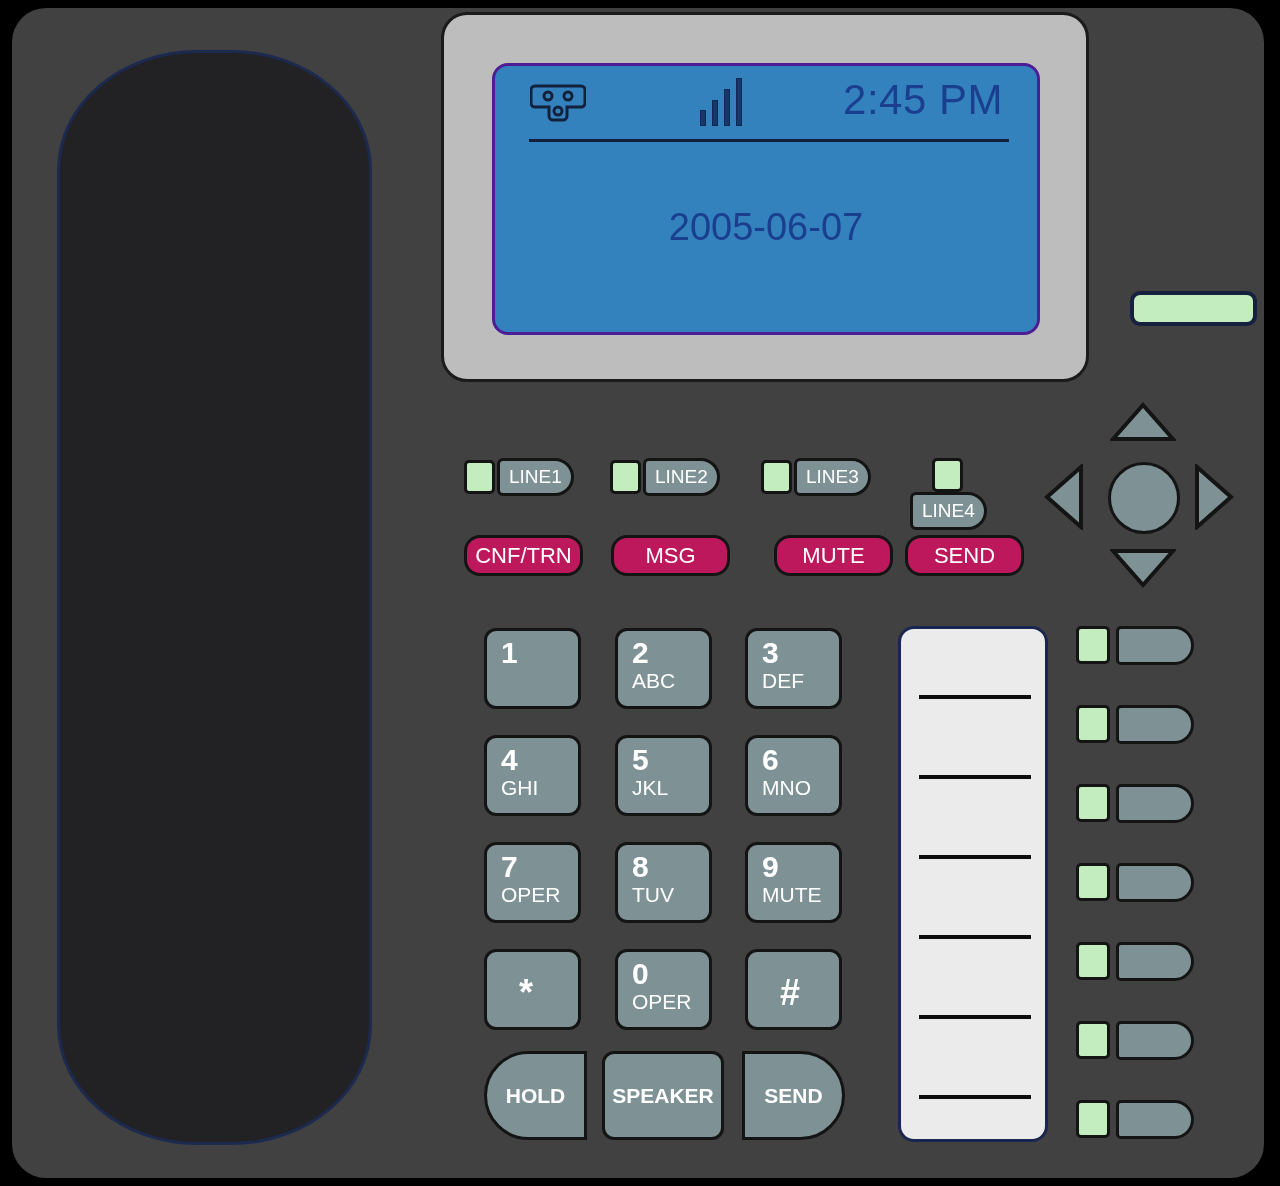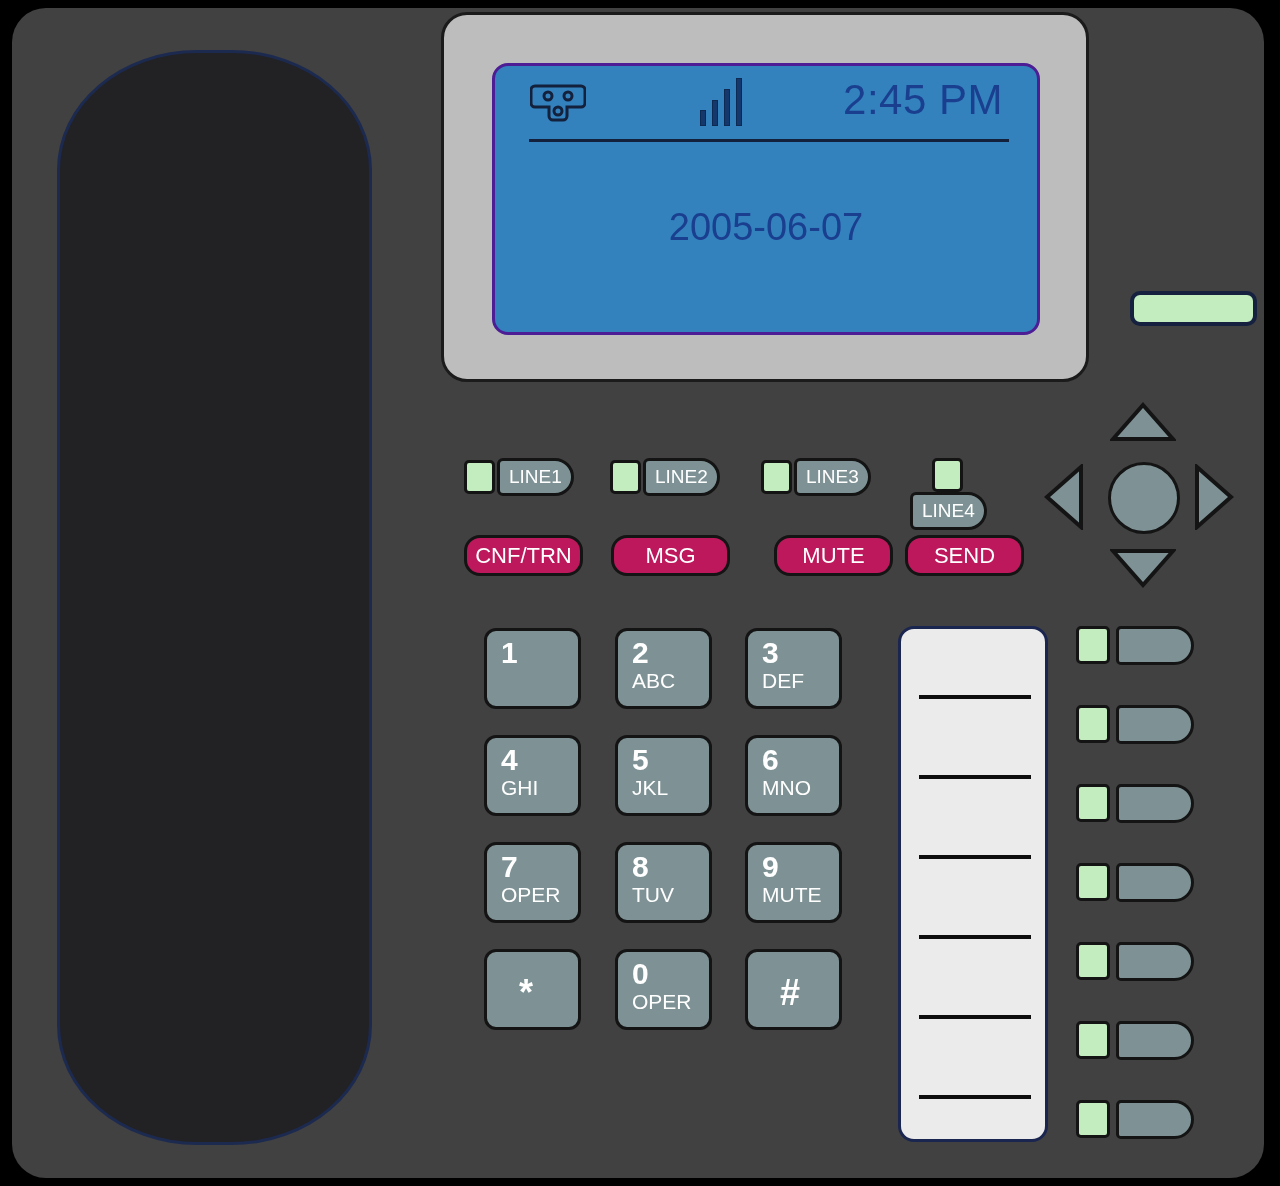--- a/index.html
+++ b/index.html
@@ -485,20 +485,25 @@
       </div>
       <div class="key" style="left:131px; top:321px;">
         <div class="digit">0</div>
         <div class="letters">OPER</div>
       </div>
       <div class="key sym" style="left:261px; top:321px;">
         <div class="digit">#</div>
       </div>
     </div>
 
+    <div class="action-row">
+      <div class="act act-hold">HOLD</div>
+      <div class="act act-speaker">SPEAKER</div>
+      <div class="act act-send">SEND</div>
+    </div>
 
     <div class="label-strip">
       <div class="label-line" style="top:66px;"></div>
       <div class="label-line" style="top:146px;"></div>
       <div class="label-line" style="top:226px;"></div>
       <div class="label-line" style="top:306px;"></div>
       <div class="label-line" style="top:386px;"></div>
       <div class="label-line" style="top:466px;"></div>
     </div>
 

